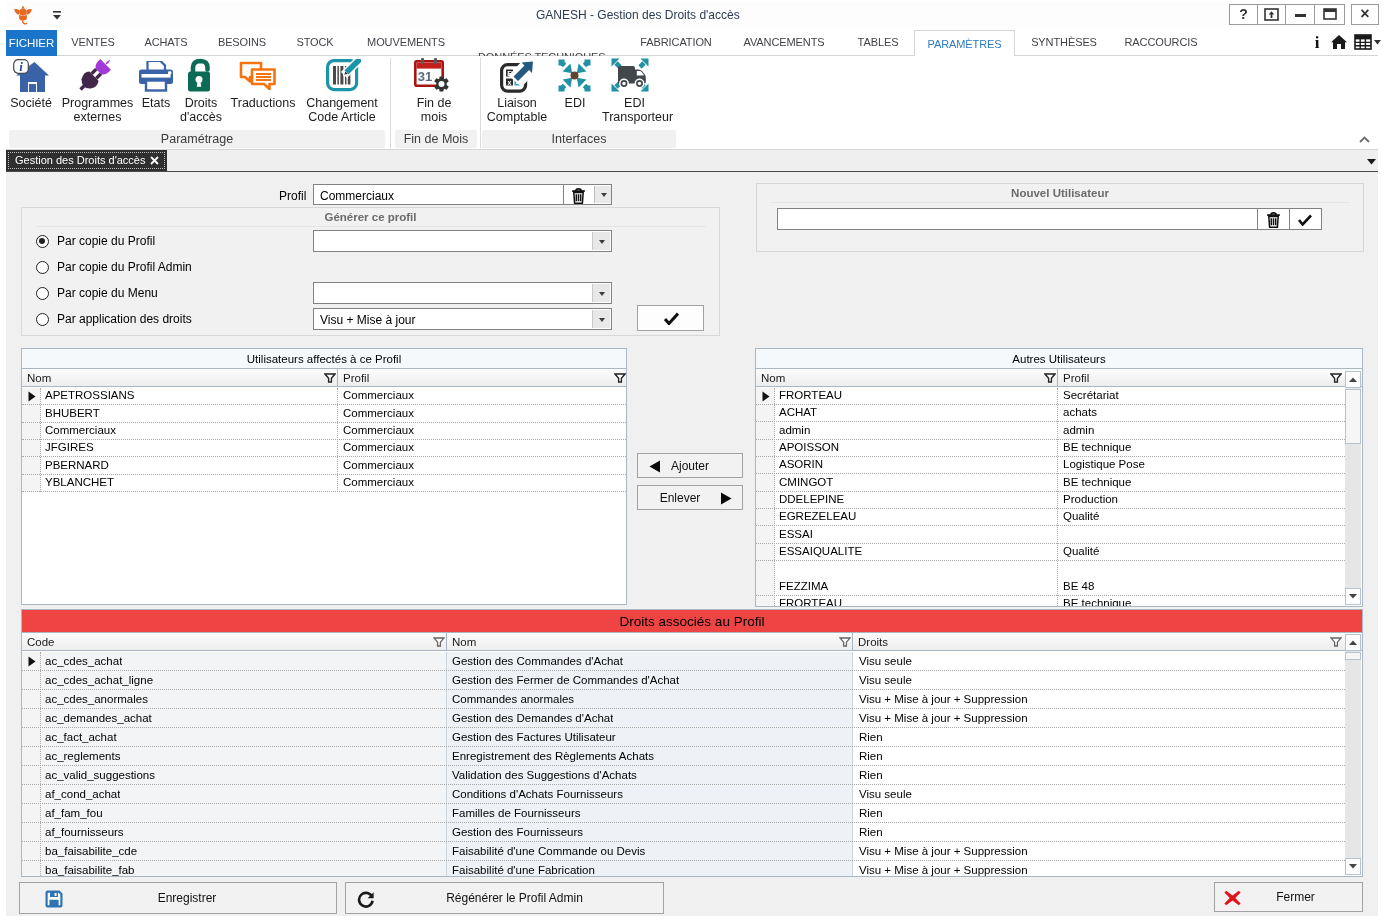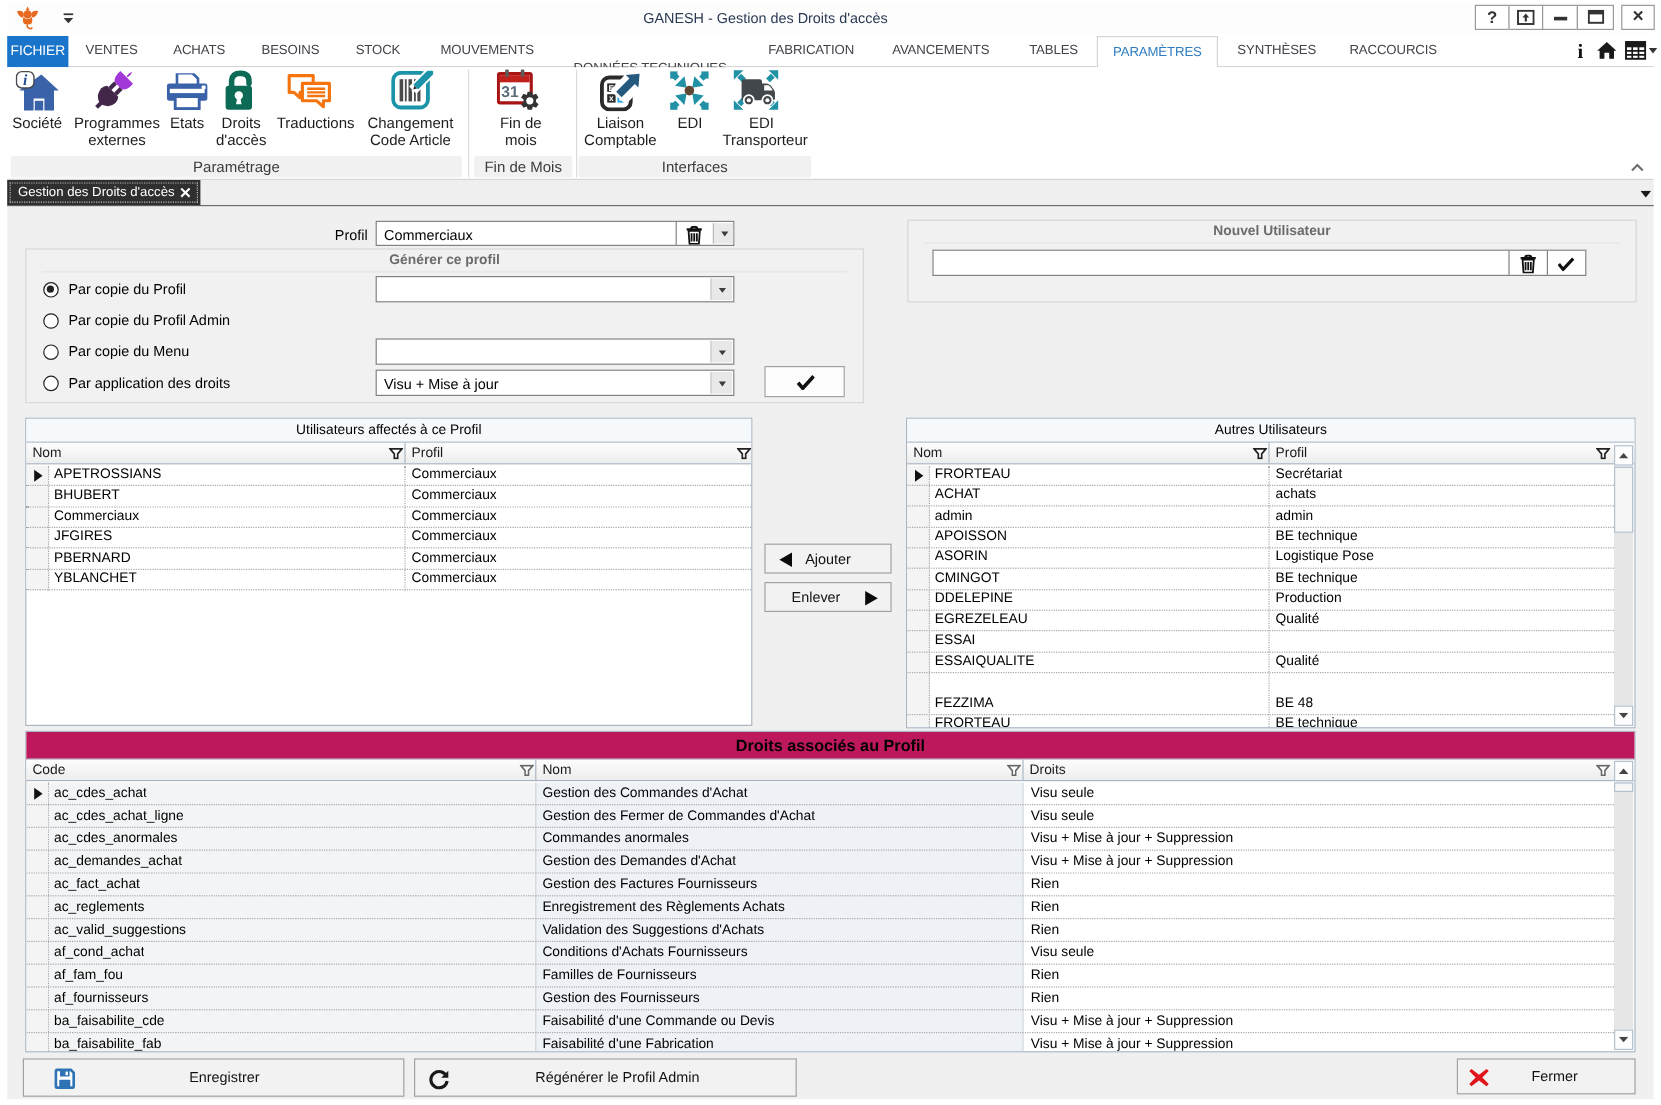--- a/index.html
+++ b/index.html
@@ -460,21 +460,21 @@
   <div class="sthumb" style="top:18px;height:55px"></div>
   <div class="sbtn" style="bottom:0">
           <svg width="8" height="5" viewBox="0 0 8 5">
             <path d="M0 0 L8 0 L4 4.5 Z" fill="#444"></path>
           </svg>
         </div>
  </div>
 </div>
 
 <div class="grid" style="left:21px;top:609px;width:1342px;height:268px">
- <div class="gtitle" style="height:23px;background:#be185d;font-weight:bold;font-size:13.5px;line-height:24px">Droits associés au Profil</div>
+ <div class="gtitle" style="height:23px;background:#ef4444;font-weight:normal;font-size:13.5px;line-height:24px">Droits associés au Profil</div>
  <div class="ghead" style="top:23px">
   <span class="hcell" style="left:5px">Code</span>
   <svg class="funnel" style="left:411px;top:4px" width="12" height="10" viewBox="0 0 12 10">
           <path d="M1 1 L11 1 L7.4 5.2 L7.4 9 L4.6 9 L4.6 5.2 Z" fill="#fff" stroke="#666" stroke-width="1.3"></path>
         </svg>
   <div class="vline" style="left:424px;background:#a9b6c4"></div>
   <span class="hcell" style="left:430px">Nom</span>
   <svg class="funnel" style="left:817px;top:4px" width="12" height="10" viewBox="0 0 12 10">
           <path d="M1 1 L11 1 L7.4 5.2 L7.4 9 L4.6 9 L4.6 5.2 Z" fill="#fff" stroke="#666" stroke-width="1.3"></path>
         </svg>
@@ -508,21 +508,21 @@
           <span class="cell" style="left:430px;top:3px">Commandes anormales</span>
           <span class="cell" style="left:837px;top:3px">Visu + Mise à jour + Suppression</span>
         </div>
   <div class="row" style="top:57px;height:19px">
           <span class="cell" style="left:23px;top:3px">ac_demandes_achat</span>
           <span class="cell" style="left:430px;top:3px">Gestion des Demandes d'Achat</span>
           <span class="cell" style="left:837px;top:3px">Visu + Mise à jour + Suppression</span>
         </div>
   <div class="row" style="top:76px;height:19px">
           <span class="cell" style="left:23px;top:3px">ac_fact_achat</span>
-          <span class="cell" style="left:430px;top:3px">Gestion des Factures Fournisseurs</span>
+          <span class="cell" style="left:430px;top:3px">Gestion des Factures Utilisateur</span>
           <span class="cell" style="left:837px;top:3px">Rien</span>
         </div>
   <div class="row" style="top:95px;height:19px">
           <span class="cell" style="left:23px;top:3px">ac_reglements</span>
           <span class="cell" style="left:430px;top:3px">Enregistrement des Règlements Achats</span>
           <span class="cell" style="left:837px;top:3px">Rien</span>
         </div>
   <div class="row" style="top:114px;height:19px">
           <span class="cell" style="left:23px;top:3px">ac_valid_suggestions</span>
           <span class="cell" style="left:430px;top:3px">Validation des Suggestions d'Achats</span>

